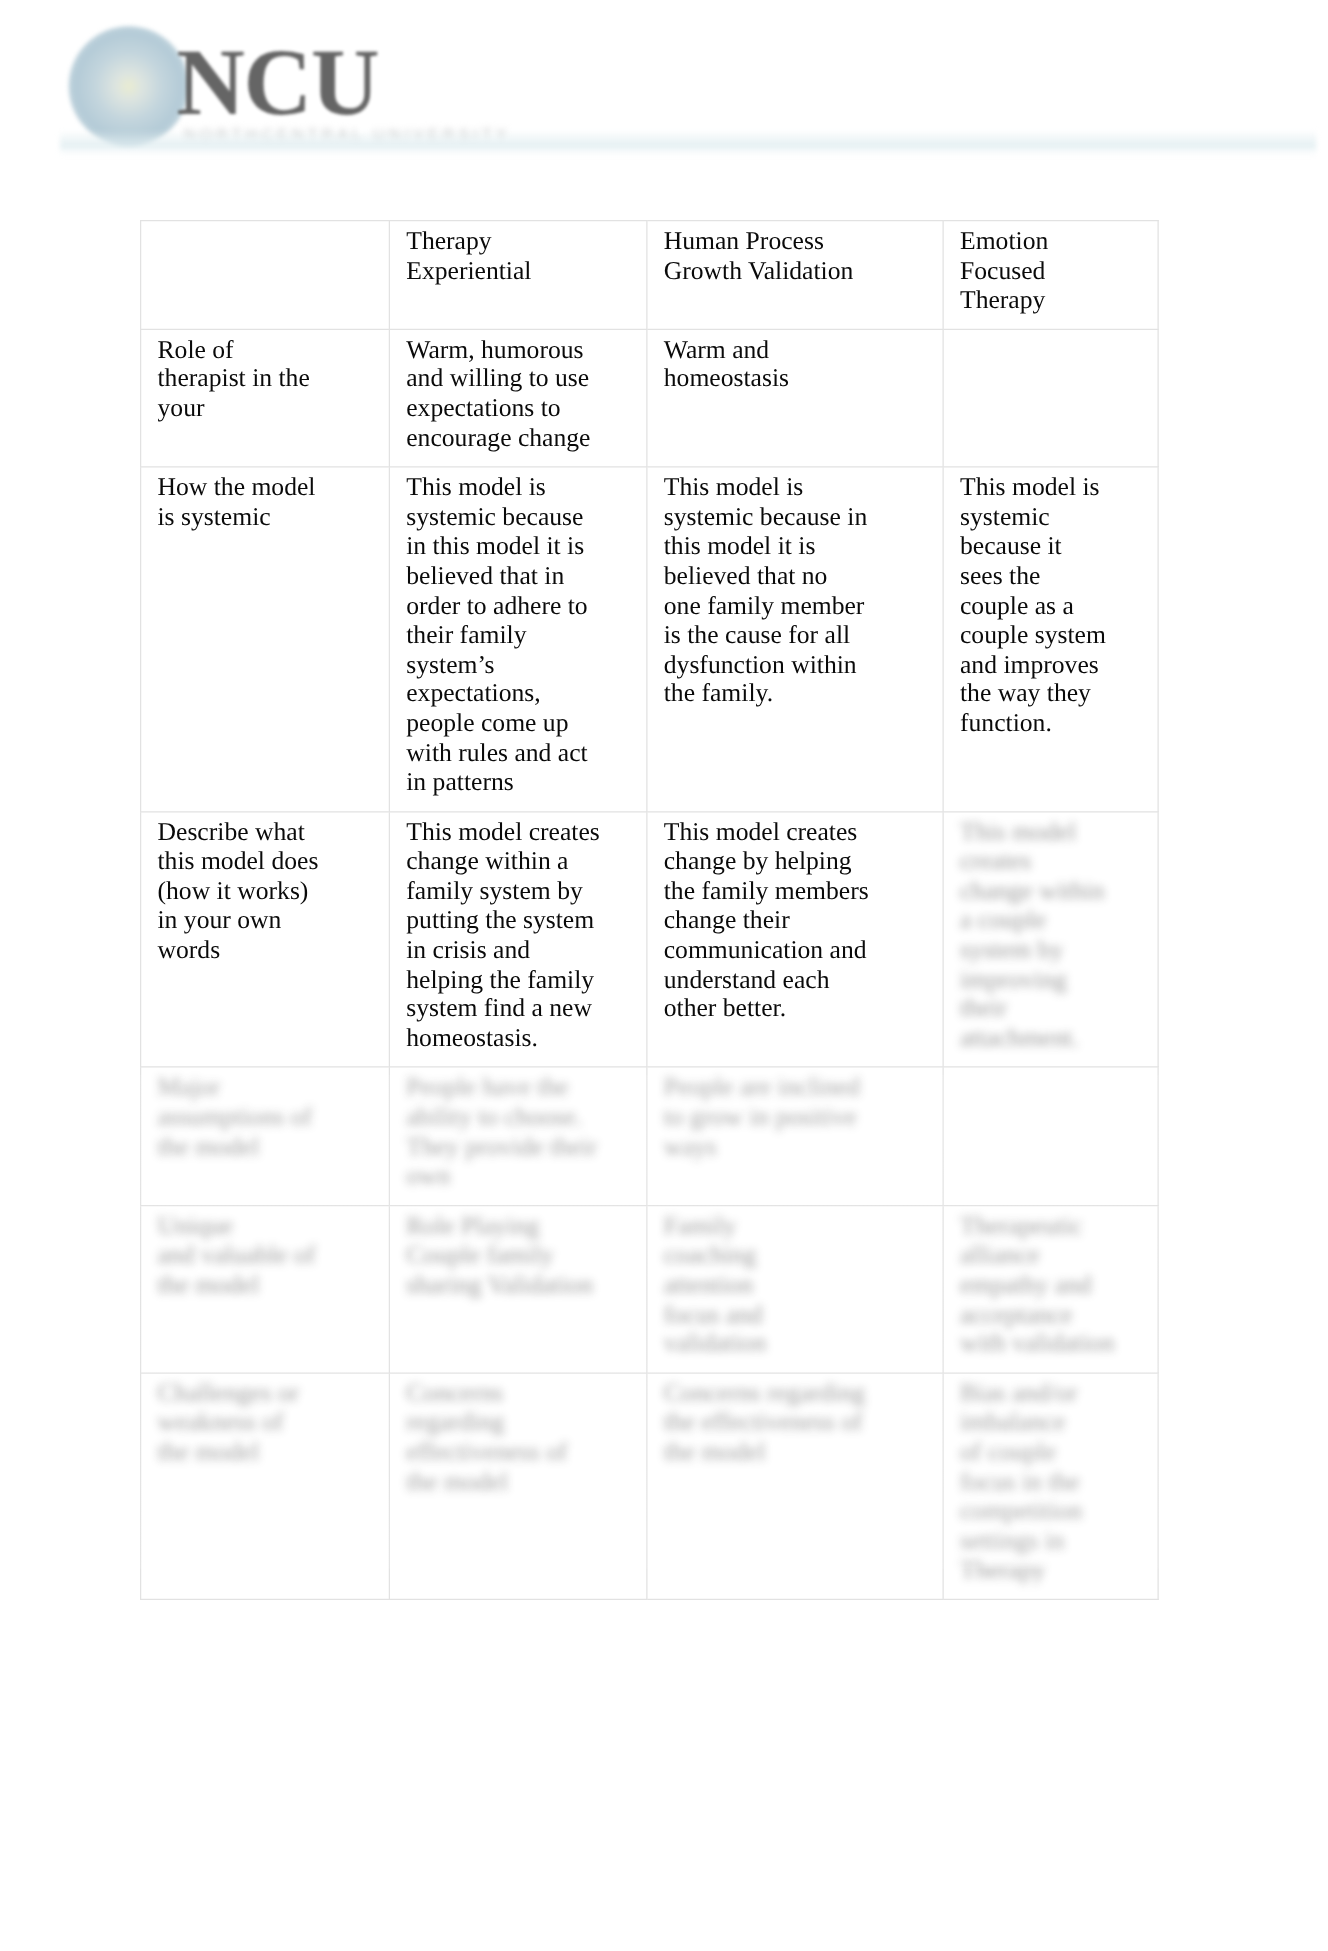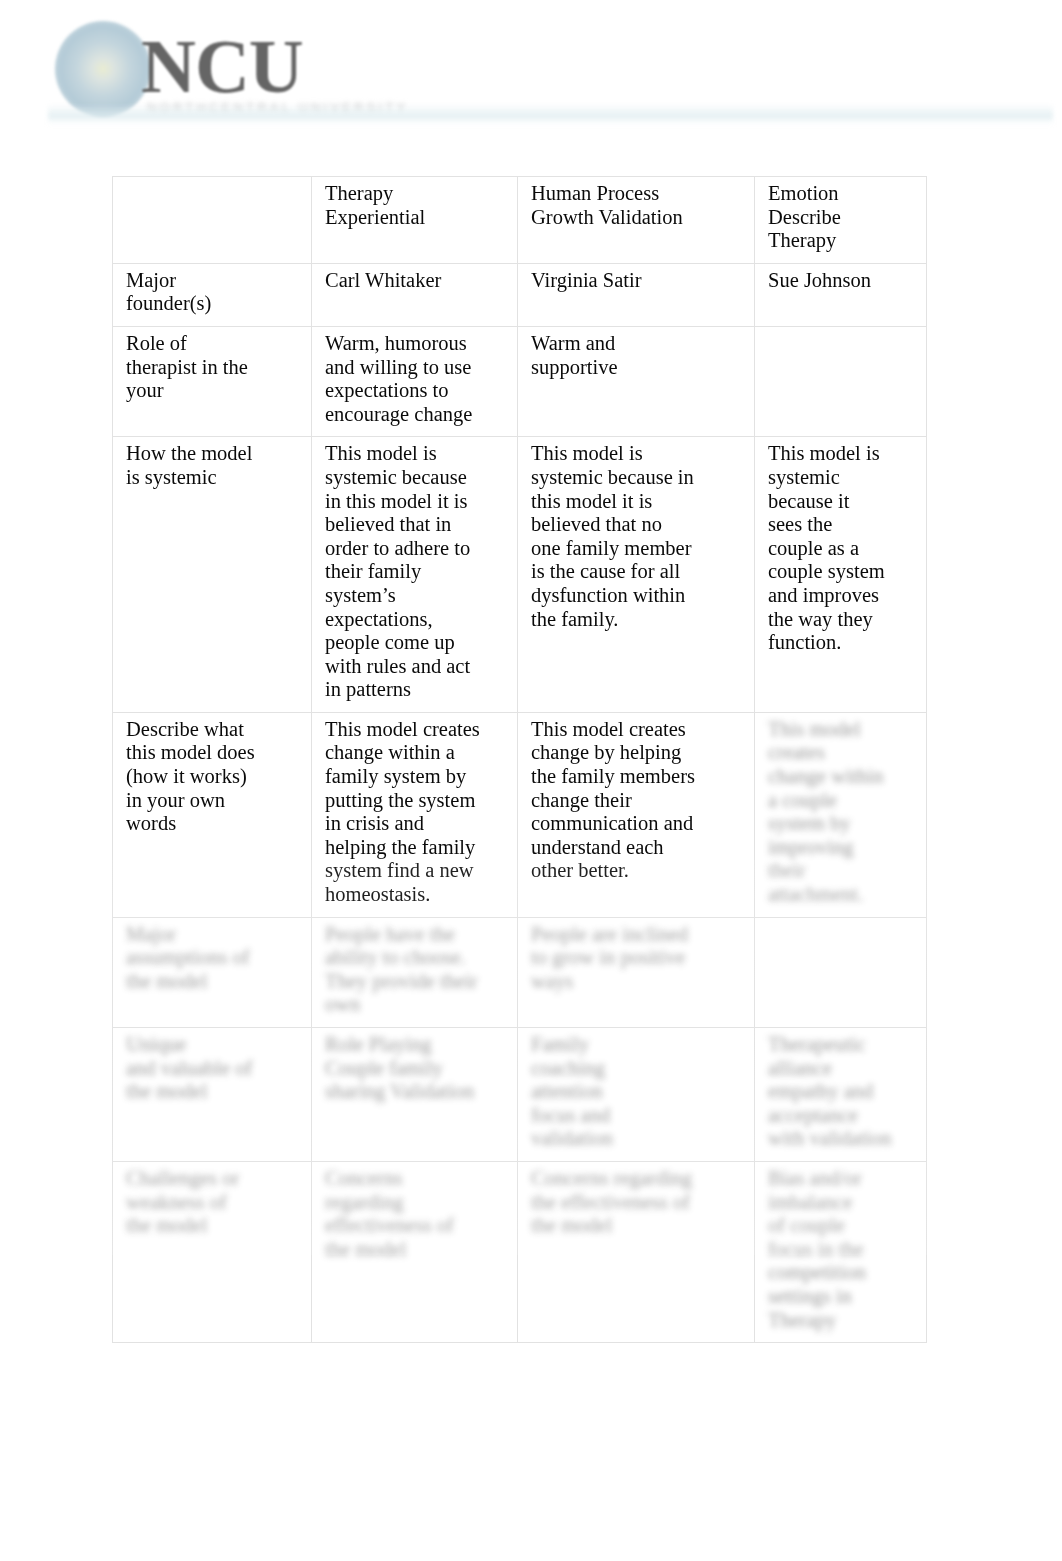--- a/index.html
+++ b/index.html
@@ -176,56 +176,41 @@
           <td>
             <div class="cell-text">Therapy
 Experiential</div>
           </td>
           <td>
             <div class="cell-text">Human Process
 Growth Validation</div>
           </td>
           <td>
             <div class="cell-text">Emotion
-Describe
+Focused
 Therapy</div>
           </td>
         </tr>
 
-        <tr>
-          <td>
-            <div class="cell-text">Major
-founder(s)</div>
-          </td>
-          <td>
-            <div class="cell-text">Carl Whitaker</div>
-          </td>
-          <td>
-            <div class="cell-text">Virginia Satir</div>
-          </td>
-          <td>
-            <div class="cell-text">Sue Johnson</div>
-          </td>
-        </tr>
 
         <tr>
           <td>
             <div class="cell-text">Role of
 therapist in the
 your</div>
           </td>
           <td>
             <div class="cell-text">Warm, humorous
 and willing to use
 expectations to
 encourage change</div>
           </td>
           <td>
             <div class="cell-text">Warm and
-supportive</div>
+homeostasis</div>
           </td>
           <td>
             <div class="cell-text"></div>
           </td>
         </tr>
 
         <tr>
           <td>
             <div class="cell-text">How the model
 is systemic</div>

